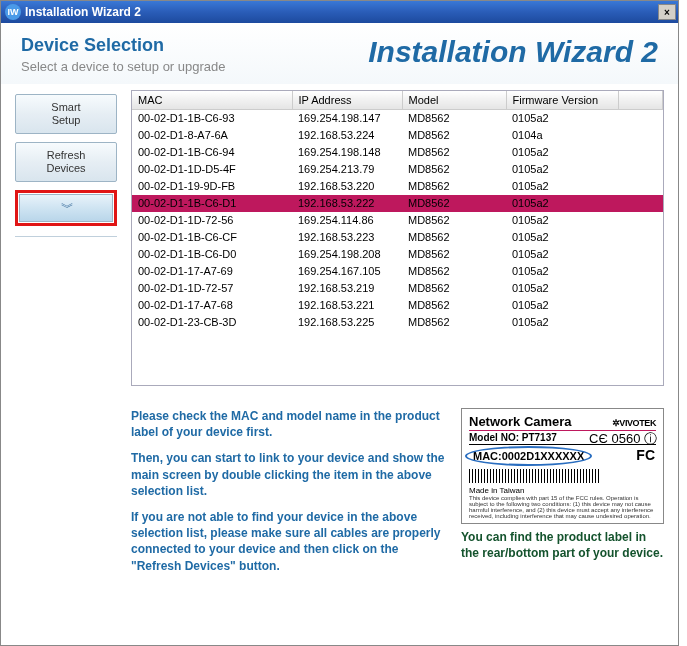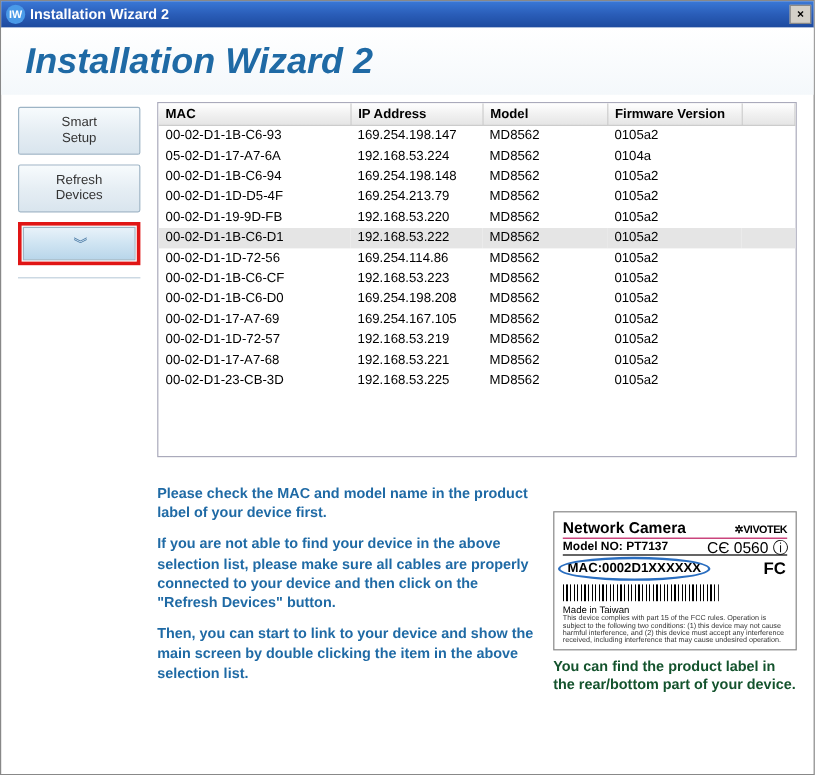--- a/index.html
+++ b/index.html
@@ -57,27 +57,27 @@
     .side-expand-wrap { border: 3px solid #e01515; padding: 1px;}
     .side-divider { border-top: 1px solid #c0d0dc; margin: 2px 0; }
     
     .main { flex: 1; display: flex; flex-direction: column; }
     
     .table-box { border: 1px solid #aab; height: 296px; overflow: hidden; background:#fff; position:relative;}
     table { width: 100%; border-collapse: collapse; table-layout: fixed; }
     thead th {
       background: linear-gradient(to bottom, #fff 0%, #f1f1f1 50%, #e5e5e5 100%);
       border-right: 1px solid #ccc; border-bottom: 1px solid #ccc;
-      font-size: 11px; font-weight: bold; text-align: left; padding: 3px 6px; color: #000;
+      font-size: 11px; font-weight: normal; text-align: left; padding: 3px 6px; color: #000;
       height: 18px;
     }
     tbody td { font-size: 11px; padding: 2px 6px; color: #000; height:17px; }
-    tbody tr.selected td { background: #e5e5e5; }
-    
-    .bottom-area { display: flex; gap: 16px; margin-top: 22px; align-items: flex-end; }
+    tbody tr.selected td { background: #be185d; }
+    
+    .bottom-area { display: flex; gap: 16px; margin-top: 22px; }
     .instructions { flex: 1; color: #1f6aa5; font-size: 12px; font-weight: bold; line-height: 1.35; }
     .instructions p { margin-bottom: 10px; }
     
     .label-area { width: 203px; }
     .product-label {
       border: 1px solid #888; background: #fff; padding: 5px 7px 6px 7px; position: relative;
       height: 116px;
     }
     .product-label .nc { font-weight: bold; font-size: 13px; border-bottom: 1px solid #be185d; padding-bottom: 1px; display:flex; justify-content:space-between; align-items:baseline;}
     .product-label .modelno { font-size: 10px; font-weight: bold; border-bottom: 1px solid #000; padding: 1px 0; }
@@ -107,20 +107,24 @@
 
 <div class="window">
 
   <div class="titlebar">
     <span class="icon-app">IW</span>
     <span class="title">Installation Wizard 2</span>
     <span class="close-btn">×</span>
   </div>
 
   <div class="header-area">
+    <div class="header-left">
+      <div class="main-heading">Device Selection</div>
+      <div class="sub-heading">Select a device to setup or upgrade</div>
+    </div>
     <div class="header-right">
       <div class="big-title">Installation Wizard 2</div>
     </div>
   </div>
 
   <div class="content">
 
     <div class="sidebar">
       <button class="side-btn" style="white-space:pre-line">Smart
 Setup</button>
@@ -155,21 +159,21 @@
             </thead>
           <tbody id="tbody">
               <tr>
                 <td>00-02-D1-1B-C6-93</td>
                 <td>169.254.198.147</td>
                 <td>MD8562</td>
                 <td>0105a2</td>
                 <td></td>
               </tr>
               <tr>
-                <td>05-02-D1-17-A7-6A</td>
+                <td>00-02-D1-8-A7-6A</td>
                 <td>192.168.53.224</td>
                 <td>MD8562</td>
                 <td>0104a</td>
                 <td></td>
               </tr>
               <tr>
                 <td>00-02-D1-1B-C6-94</td>
                 <td>169.254.198.148</td>
                 <td>MD8562</td>
                 <td>0105a2</td>
@@ -245,22 +249,22 @@
                 <td>0105a2</td>
                 <td></td>
               </tr>
             </tbody>
         </table>
       </div>
 
       <div class="bottom-area">
         <div class="instructions">
           <p>Please check the MAC and model name in the product label of your device first.</p>
+          <p>Then, you can start to link to your device and show the main screen by double clicking the item in the above selection list.</p>
           <p>If you are not able to find your device in the above selection list, please make sure all cables are properly connected to your device and then click on the "Refresh Devices" button.</p>
-          <p>Then, you can start to link to your device and show the main screen by double clicking the item in the above selection list.</p>
         </div>
         <div class="label-area">
           <div class="product-label">
             <div class="nc">
               <span>Network Camera</span>
               <span class="vvtk">✲VIVOTEK</span>
             </div>
             <div class="modelno">Model NO: PT7137</div>
             <span class="macbox">MAC:0002D1XXXXXX</span>
             <div class="barcode"></div>

